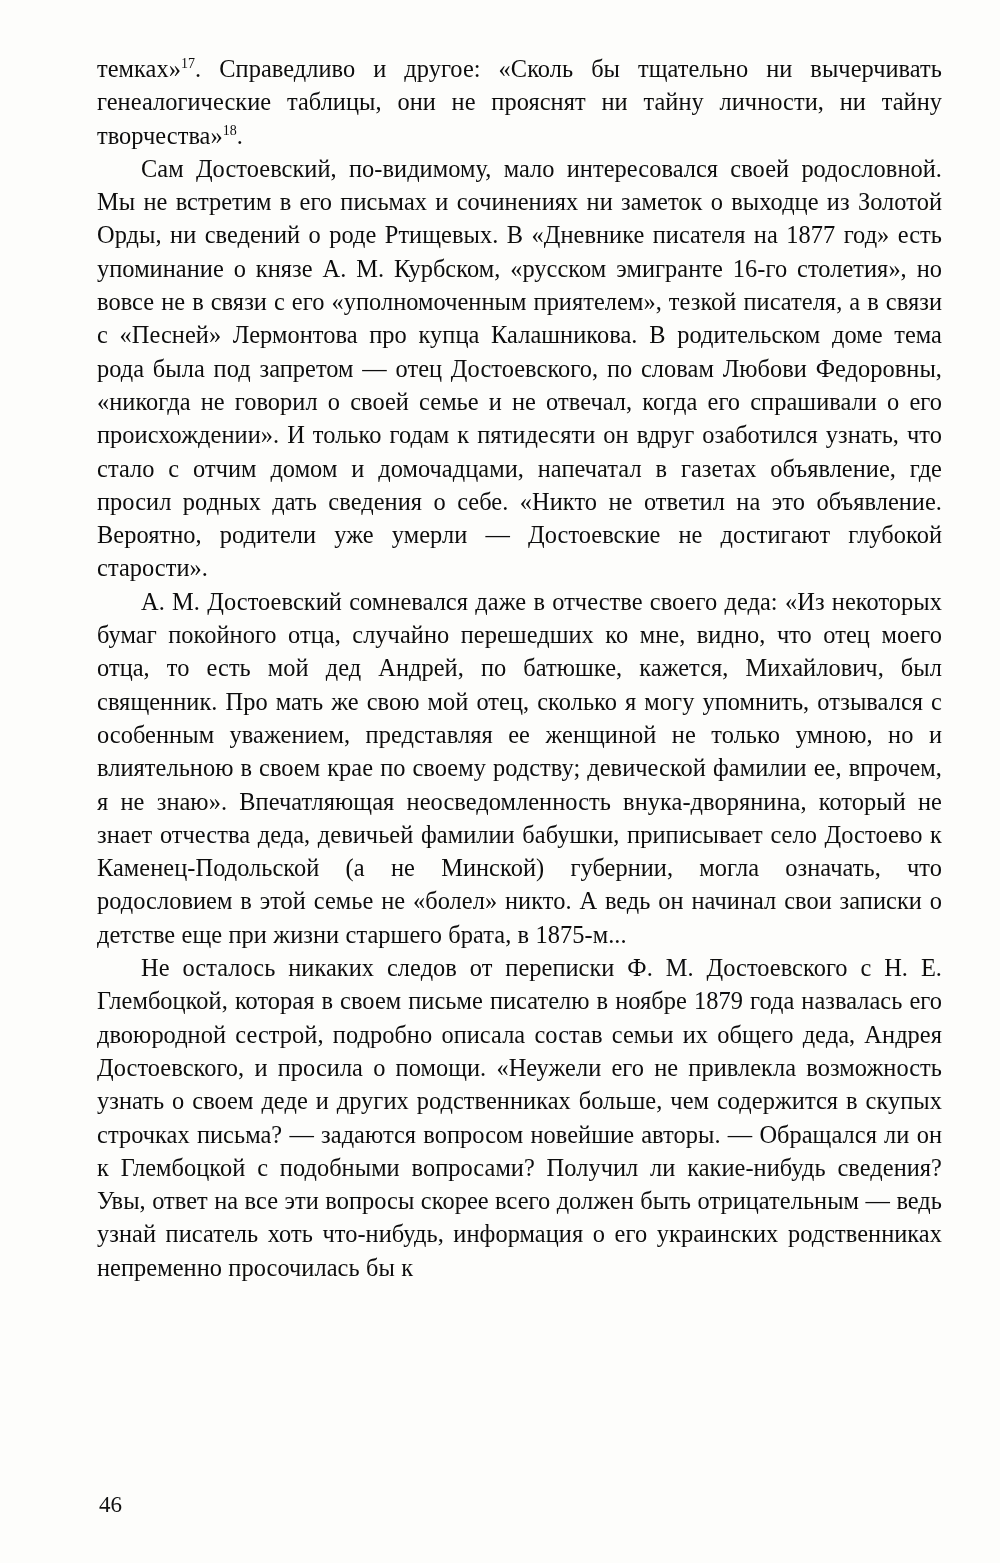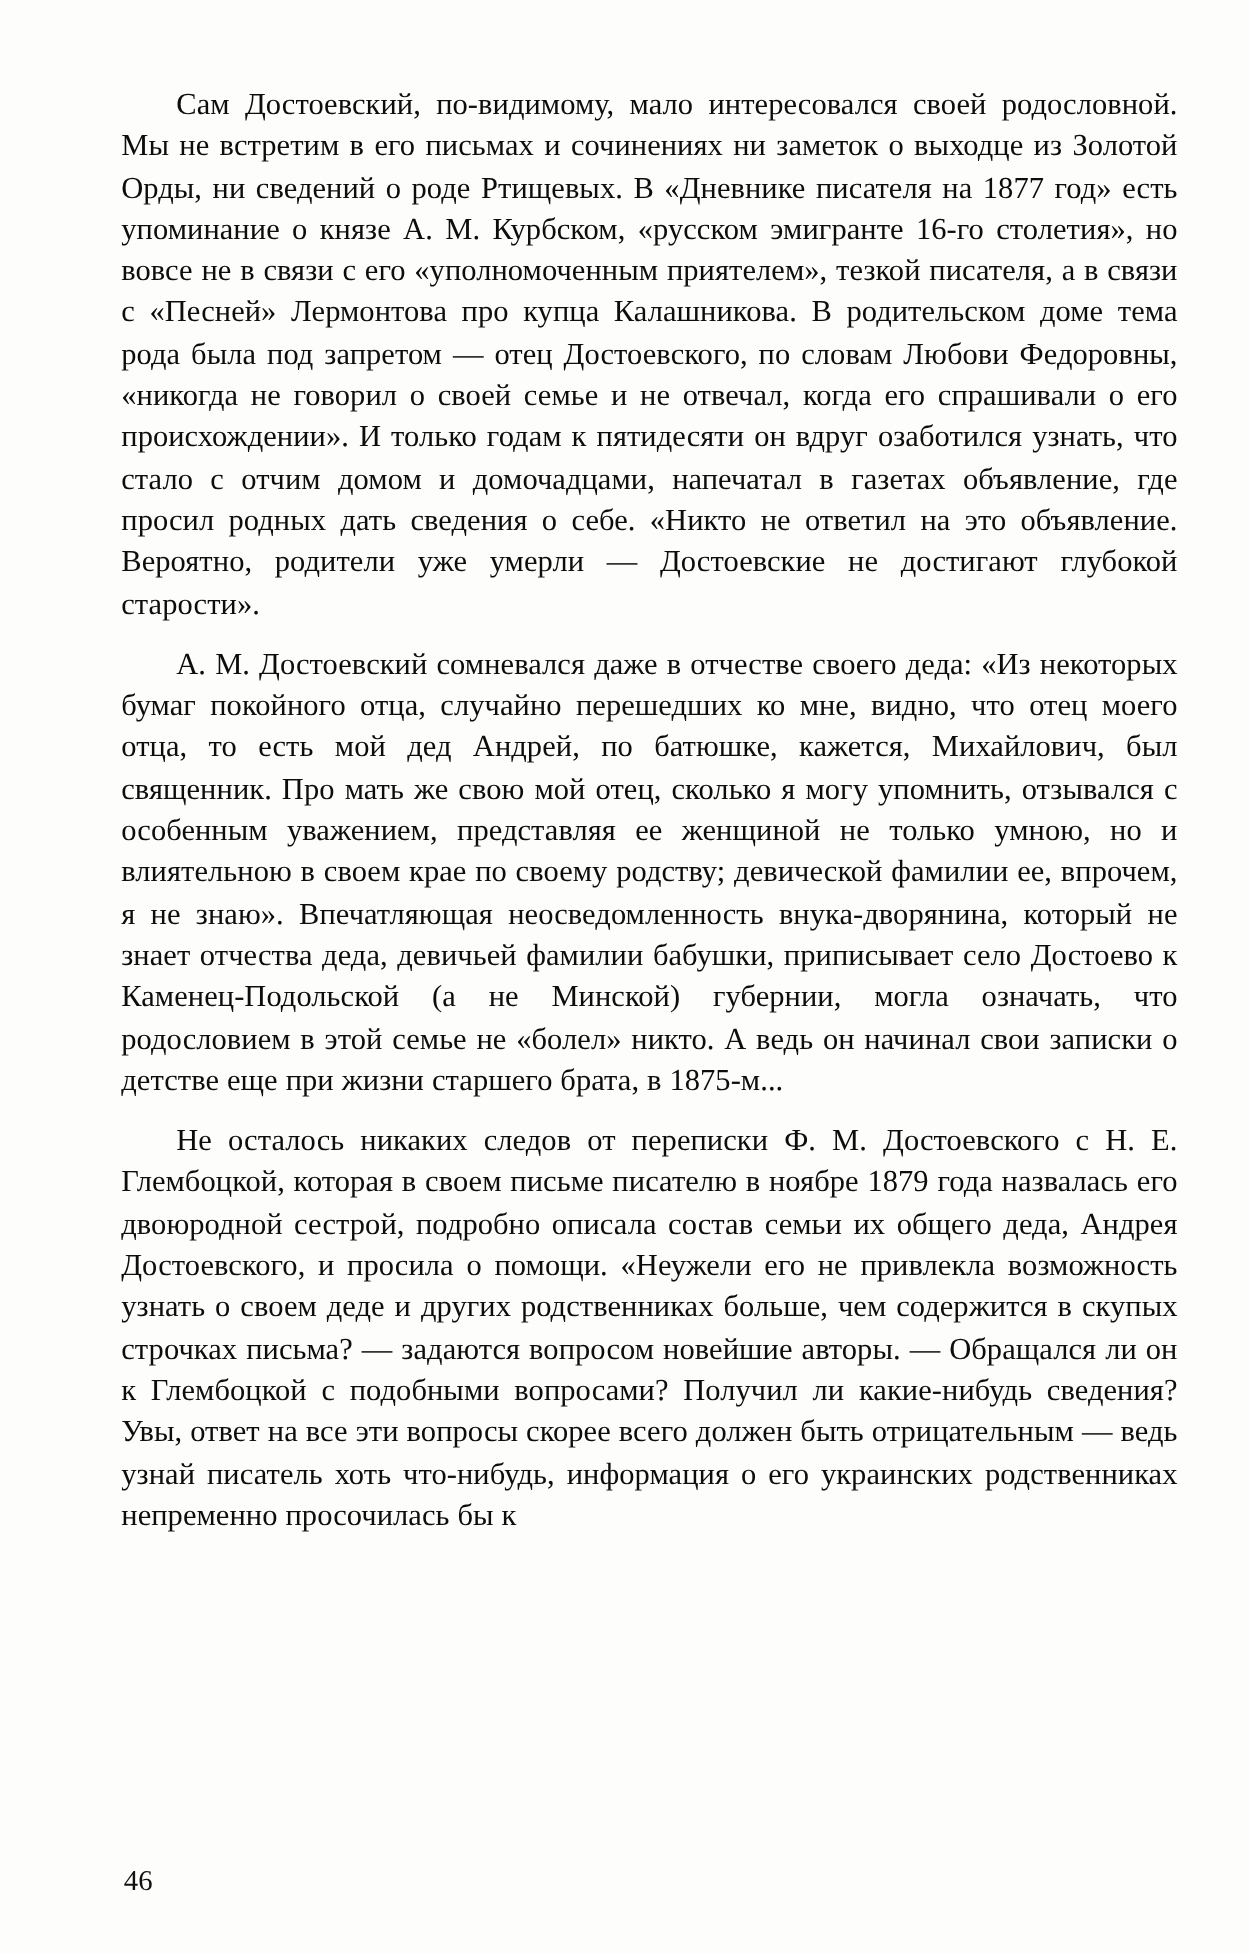--- a/index.html
+++ b/index.html
@@ -34,21 +34,20 @@
     font-size: 24.4px;
     line-height: 33.3px;
     text-align: justify;
     text-justify: inter-word;
     letter-spacing: 0.05px;
     word-spacing: 0.2px;
     hyphens: manual;
   }
   p.para.indent {
     text-indent: 44px;
-    margin-top: 15px;
   }
   sup.fn {
     font-size: 14px;
     vertical-align: super;
     line-height: 0;
   }
   .folio {
     position: absolute;
     left: 99px;
     top: 1492px;
@@ -57,20 +56,23 @@
     color: #111;
   }
 </style>
 </head>
 <body>
 
 <div class="page">
 
   <div class="text-column">
 
+    <p class="para">
+      <span>темках»</span><sup class="fn">17</sup><span>. Справедливо и другое: «Сколь бы тщательно ни вычерчивать генеалогические таблицы, они не прояснят ни тайну личности, ни тайну творчества»</span><sup class="fn">18</sup><span>.</span>
+    </p>
 
     <p class="para indent">Сам Достоевский, по-видимому, мало интересовался своей родословной. Мы не встретим в его письмах и сочинениях ни заметок о выходце из Золотой Орды, ни сведений о роде Ртищевых. В «Дневнике писателя на 1877 год» есть упоминание о князе А. М. Курбском, «русском эмигранте 16-го столетия», но вовсе не в связи с его «уполномоченным приятелем», тезкой писателя, а в связи с «Песней» Лермонтова про купца Калашникова. В родительском доме тема рода была под запретом — отец Достоевского, по словам Любови Федоровны, «никогда не говорил о своей семье и не отвечал, когда его спрашивали о его происхождении». И только годам к пятидесяти он вдруг озаботился узнать, что стало с отчим домом и домочадцами, напечатал в газетах объявление, где просил родных дать сведения о себе. «Никто не ответил на это объявление. Вероятно, родители уже умерли — Достоевские не достигают глубокой старости».</p>
 
     <p class="para indent">А. М. Достоевский сомневался даже в отчестве своего деда: «Из некоторых бумаг покойного отца, случайно перешедших ко мне, видно, что отец моего отца, то есть мой дед Андрей, по батюшке, кажется, Михайлович, был священник. Про мать же свою мой отец, сколько я могу упомнить, отзывался с особенным уважением, представляя ее женщиной не только умною, но и влиятельною в своем крае по своему родству; девической фамилии ее, впрочем, я не знаю». Впечатляющая неосведомленность внука-дворянина, который не знает отчества деда, девичьей фамилии бабушки, приписывает село Достоево к Каменец-Подольской (а не Минской) губернии, могла означать, что родословием в этой семье не «болел» никто. А ведь он начинал свои записки о детстве еще при жизни старшего брата, в 1875-м...</p>
 
     <p class="para indent">Не осталось никаких следов от переписки Ф. М. Достоевского с Н. Е. Глембоцкой, которая в своем письме писателю в ноябре 1879 года назвалась его двоюродной сестрой, подробно описала состав семьи их общего деда, Андрея Достоевского, и просила о помощи. «Неужели его не привлекла возможность узнать о своем деде и других родственниках больше, чем содержится в скупых строчках письма? — задаются вопросом новейшие авторы. — Обращался ли он к Глембоцкой с подобными вопросами? Получил ли какие-нибудь сведения? Увы, ответ на все эти вопросы скорее всего должен быть отрицательным — ведь узнай писатель хоть что-нибудь, информация о его украинских родственниках непременно просочилась бы к</p>
 
   </div>
 
   <div class="folio">46</div>

